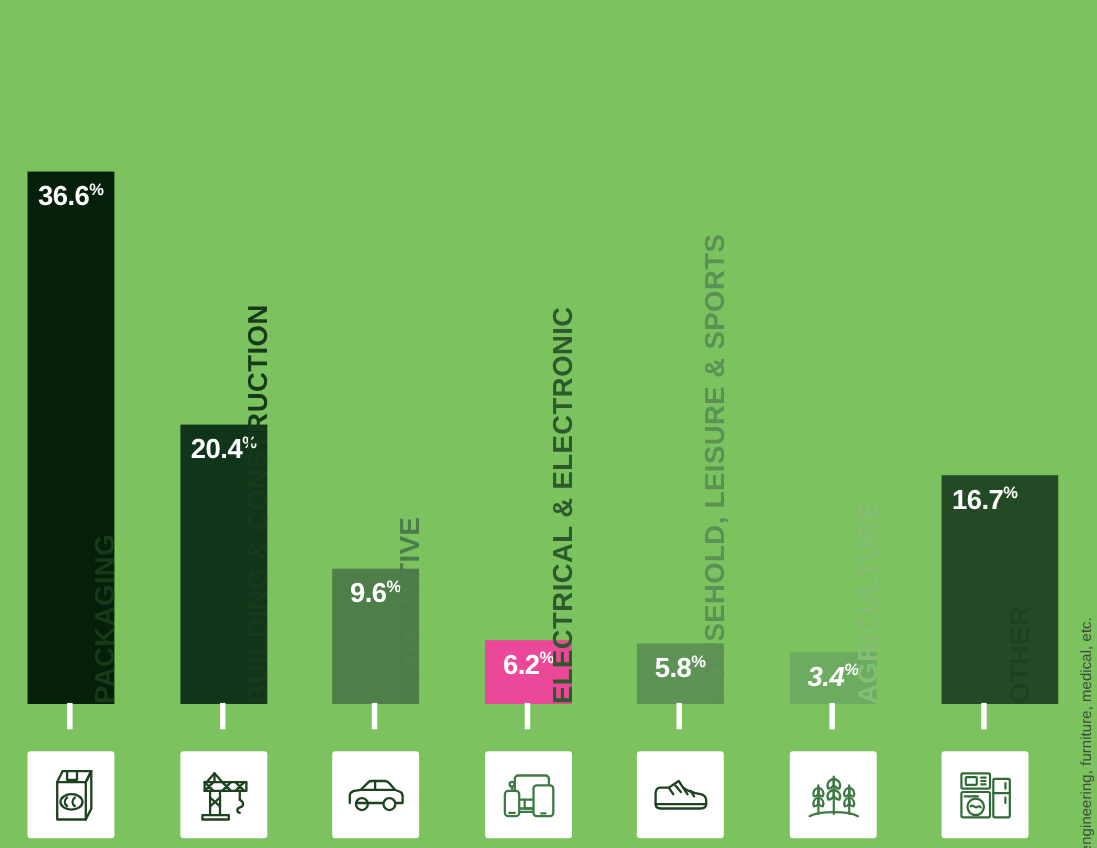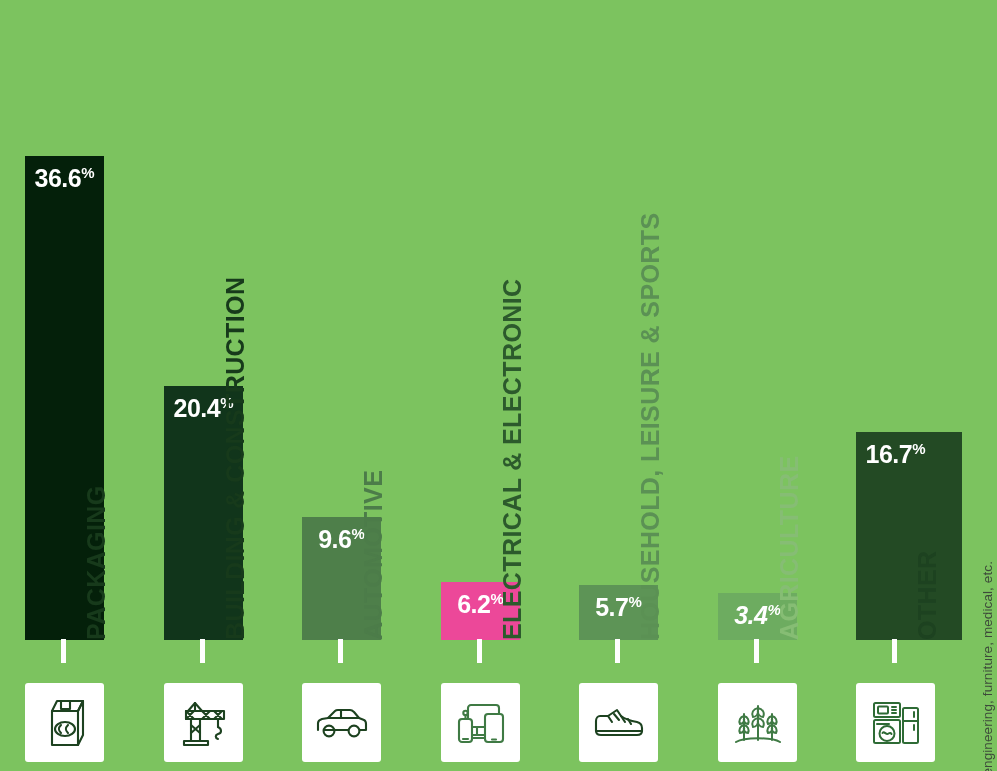--- a/index.html
+++ b/index.html
@@ -224,21 +224,21 @@
           <circle cx="10.5" cy="12" r="2.2"></circle>
         </svg>
       </span>
     </div>
   </div>
 
   <div class="bar-group" style="left:579px;">
     <div class="bar-col" style="height:55px;">
       <div class="bar" style="height:55px;background:#5d9456;">
         <div class="bar-value">
-          <span>5.7</span><span class="pct">%</span>
+          <span>5.8</span><span class="pct">%</span>
         </div>
       </div>
     </div>
     <div class="cat-label" style="color:#5b9154;">HOUSEHOLD, LEISURE &amp; SPORTS</div>
     <div class="stem"></div>
     <div class="icon-tile">
       <span>
         <svg width="54" height="34" viewBox="0 0 54 34" fill="none" stroke="#1d4220" stroke-width="2.1" stroke-linejoin="round" stroke-linecap="round">
           <path d="M4 25 L4 15 C4 12 6 10 8 10 L16 10 L25 4 L29 10 C33 13 39 15 45 16 C49 17 50 19 50 22 L50 25"></path>
           <path d="M4 25 L50 25 C50 28 48 29 45 29 L9 29 C6 29 4 28 4 25 Z"></path>

